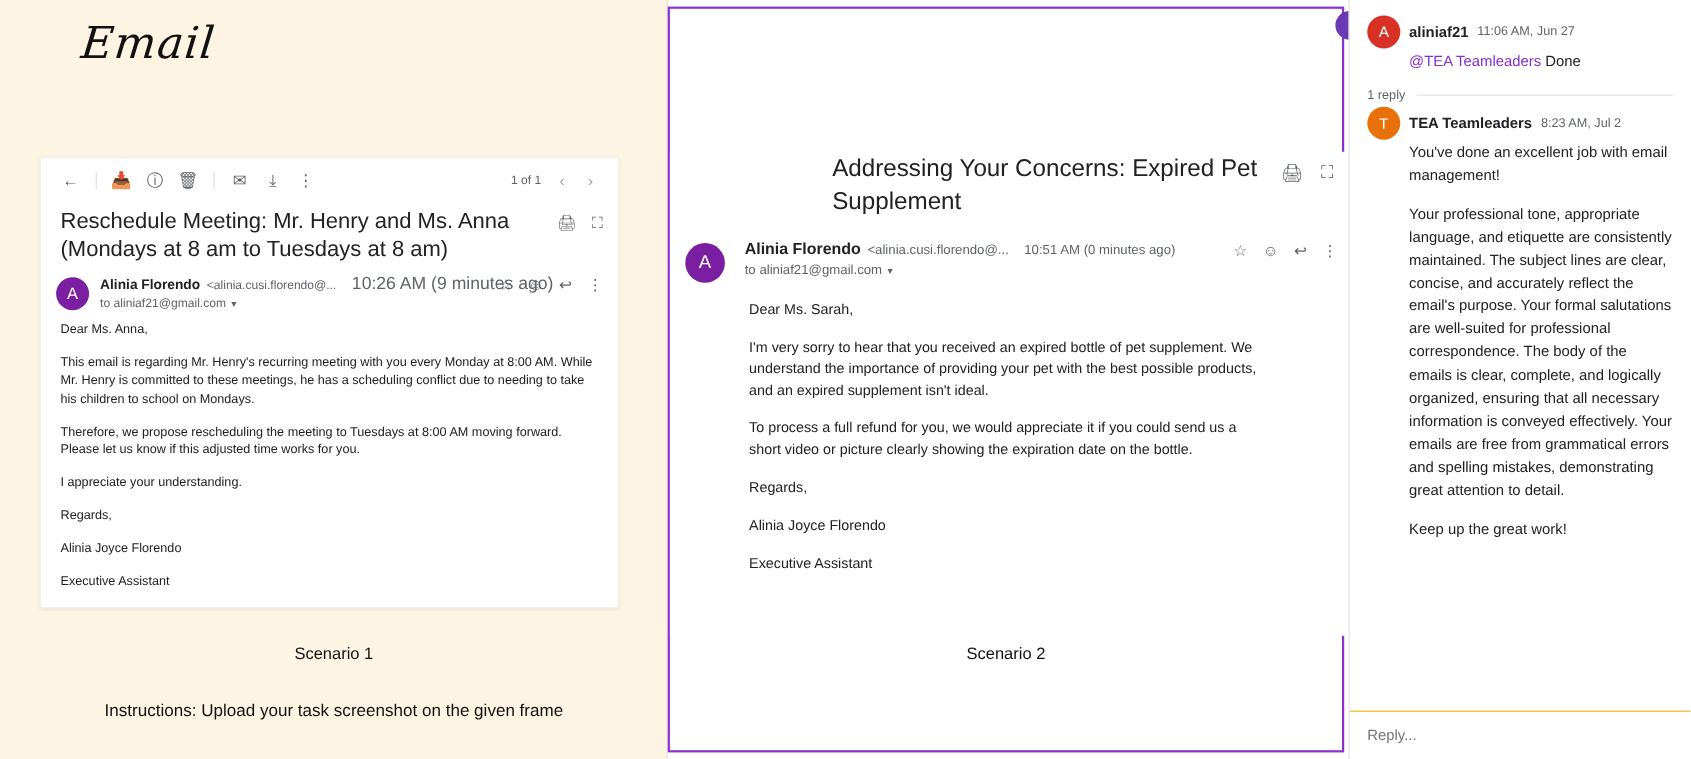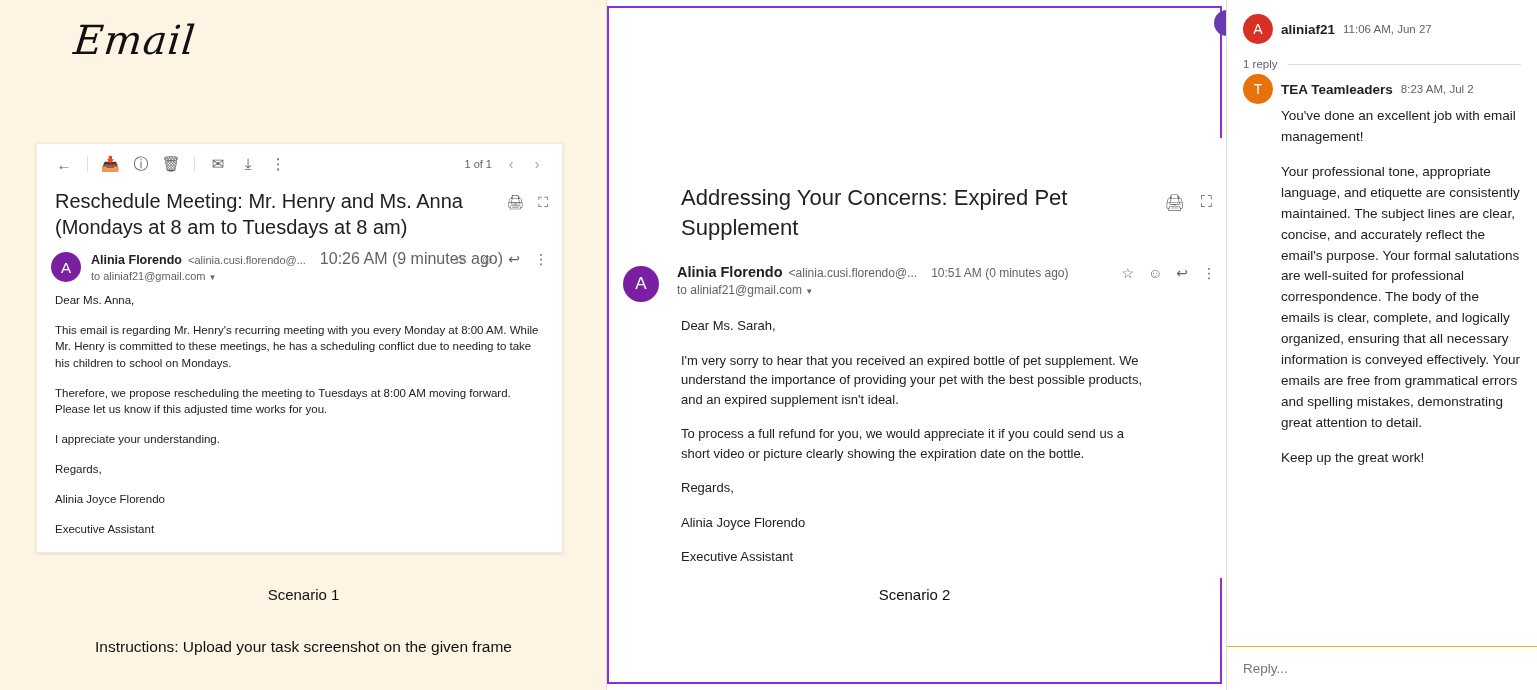--- a/index.html
+++ b/index.html
@@ -179,21 +179,21 @@
     background: #fff;
   }
   .subject-2 {
     font-size: 22px;
     color: #202124;
     line-height: 1.35;
     padding: 0 18px 0 72px;
     max-width: 480px;
   }
   .subj2-row {
-    display: flex; align-items: flex-start; justify-content: space-between; margin-top: 45px;
+    display: flex; align-items: flex-start; justify-content: flex-end;
   }
   .subj2-actions {
     display: flex; gap: 16px; color: #5f6368; font-size: 16px;
     padding: 10px 12px 0 0;
   }
   .sender-row-2 { padding: 22px 8px 0 14px; }
   .avatar-2 {
     width: 36px; height: 36px; font-size: 17px;
   }
   .sender-main-2 { padding-left: 8px; }
@@ -389,20 +389,23 @@
 
   <div class="partial-avatar"></div>
 
   <div class="comments">
 
     <div class="c-head">
       <div class="c-avatar red">A</div>
       <span class="c-name">aliniaf21</span>
       <span class="c-time">11:06 AM, Jun 27</span>
     </div>
+    <div class="c-body">
+      <span class="mention">@TEA Teamleaders</span><span> Done</span>
+    </div>
 
     <div class="c-replycount">
       <span>1 reply</span>
       <span class="rule"></span>
     </div>
 
     <div class="c-head">
       <div class="c-avatar orange">T</div>
       <span class="c-name">TEA Teamleaders</span>
       <span class="c-time">8:23 AM, Jul 2</span>

